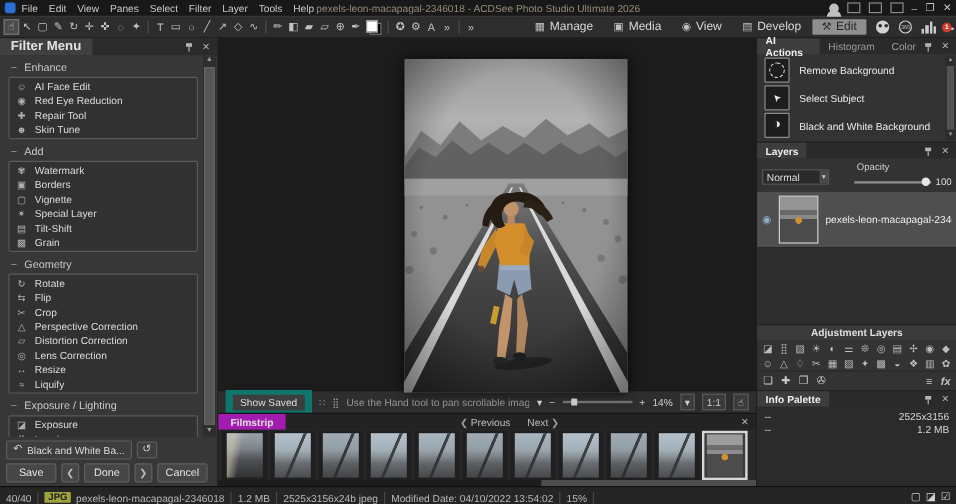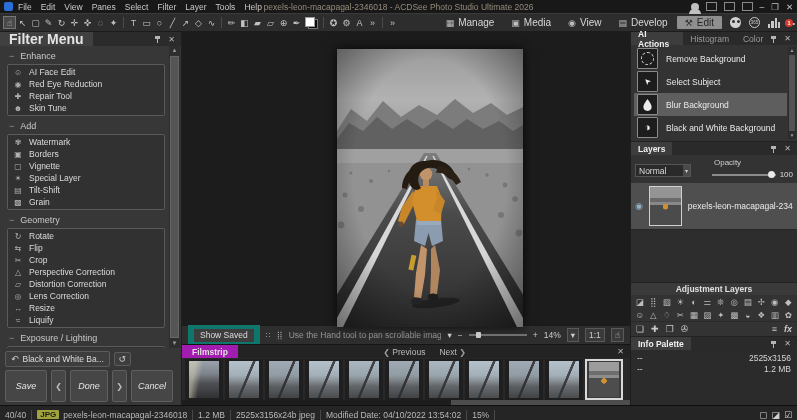--- a/index.html
+++ b/index.html
@@ -40,21 +40,21 @@
   .bars i{width:2.5px;background:#c9c9c9;}
   .bell{width:10px;height:9px;background:#c9c9c9;border-radius:5px 5px 1px 1px;position:relative;}
   .bell::after{content:"";position:absolute;left:3.5px;bottom:-2px;width:3px;height:2px;border-radius:50%;background:#c9c9c9;}
   .nbadge{position:absolute;top:-4px;right:-5px;width:8px;height:8px;border-radius:50%;background:#d33a2f;
           color:#fff;font-size:5.5px;display:flex;align-items:center;justify-content:center;font-weight:bold;}
   
   .main{display:flex;height:373px;}
   
   .left{width:182px;background:#373737;display:flex;flex-direction:column;border-right:1px solid #1e1e1e;box-sizing:border-box;}
   .ptab-row{height:14px;background:#2b2b2b;display:flex;align-items:center;flex:0 0 auto;}
-  .ptab{height:100%;background:#404040;padding:0 9px;display:flex;align-items:center;font-size:14px;
+  .ptab{height:100%;background:#404040;padding:0 9px;display:flex;align-items:center;font-size:11px;
         font-weight:bold;color:#e3e3e3;}
   .phead-ic{margin-left:auto;display:flex;gap:7px;padding-right:6px;color:#b5b5b5;font-size:8px;align-items:center;}
   .pin{position:relative;width:7px;height:8px;display:inline-block;}
   .pin::before{content:"";position:absolute;top:1px;left:1px;width:5px;height:3px;background:#b5b5b5;}
   .pin::after{content:"";position:absolute;top:4px;left:3px;width:1px;height:4px;background:#b5b5b5;}
   .filter-scroll{flex:1;overflow:hidden;position:relative;padding:2px 16px 0 7px;}
   .sec-head{display:flex;align-items:center;gap:6px;color:#c8c8c8;font-size:9px;margin:3px 0 3px 2px;}
   .sec-head .minus{color:#9a9a9a;}
   .ibox{border:1px solid #5a5a5a;border-radius:2px;background:#313131;padding:1px 0;margin-bottom:5px;}
   .f-item{display:flex;align-items:center;gap:6px;height:12px;padding:0 5px;color:#dcdcdc;font-size:8.5px;cursor:default;}
@@ -63,22 +63,22 @@
   .vscroll .arr{font-size:6px;color:#9a9a9a;height:9px;line-height:9px;}
   .vscroll .vthumb{width:9px;flex:1;background:#555;border:1px solid #666;margin:1px 0;box-sizing:border-box;}
   .left-foot{flex:0 0 auto;padding:2px 5px 3px;}
   .undo-row{display:flex;align-items:center;gap:4px;height:17px;}
   .undo-btn{display:flex;align-items:center;gap:4px;background:#3e3e3e;border:1px solid #5c5c5c;border-radius:2px;
             height:14px;padding:0 5px;max-width:122px;overflow:hidden;}
   .undo-btn .lbl{white-space:nowrap;overflow:hidden;text-overflow:ellipsis;font-size:8.5px;color:#ddd;}
   .sq-btn{width:17px;height:14px;background:#3e3e3e;border:1px solid #5c5c5c;border-radius:2px;
           display:flex;align-items:center;justify-content:center;color:#ccc;font-size:9px;box-sizing:border-box;}
   .btn-row{display:flex;gap:4px;margin-top:3px;}
-  .btn{background:#464646;border:1px solid #5f5f5f;border-radius:2px;color:#e4e4e4;height:32px;
-       display:flex;align-items:center;justify-content:center;font-size:9px;box-sizing:border-box;font-style:italic;}
+  .btn{background:#464646;border:1px solid #5f5f5f;border-radius:2px;color:#e4e4e4;height:16px;
+       display:flex;align-items:center;justify-content:center;font-size:9px;box-sizing:border-box;}
   .btn.save{width:42px;} .btn.done{width:38px;} .btn.cancel{width:42px;}
   .btn.chev{width:15px;color:#bdbdbd;font-size:8px;}
   
   .center{flex:1;display:flex;flex-direction:column;min-width:0;}
   .canvas{flex:1;position:relative;background:#1c1c1c;}
   .photo{position:absolute;left:155px;top:17px;width:186px;height:278px;box-shadow:0 0 10px rgba(0,0,0,.8);}
   .canvas-bar{height:18px;background:#2e2e2e;border-top:1px solid #1a1a1a;display:flex;align-items:center;
               padding:0 6px;gap:6px;font-size:8.5px;flex:0 0 auto;}
   .ss-btn{background:#3d3d3d;border:6px solid #0f766e;border-radius:2px;height:13px;display:flex;align-items:center;
           padding:0 6px;color:#ddd;}
@@ -555,28 +555,20 @@
           </span>
         <span>Remove Background</span>
       </div>
       <div class="ai-item">
         <span class="ai-ic">
             <span class="sel-arrow">➤</span>
           </span>
 
         <span>Select Subject</span>
       </div>
-      <div class="ai-item selected">
-        <span class="ai-ic">
-          <svg width="11" height="13" viewBox="0 0 12 13">
-              <path d="M6 0.5 C6 0.5 1.5 6.5 1.5 9 a4.5 4.5 0 0 0 9 0 C10.5 6.5 6 0.5 6 0.5 Z" fill="#ececec"></path>
-            </svg>
-        </span>
-        <span>Blur Background</span>
-      </div>
       <div class="ai-item">
         <span class="ai-ic">
             <span class="half-circle">◑</span>
           </span>
         <span>Black and White Background</span>
       </div>
       <div class="ai-scroll">
         <span class="arr">▲</span>
         <span class="vthumb"></span>
         <span class="arr">▼</span>

